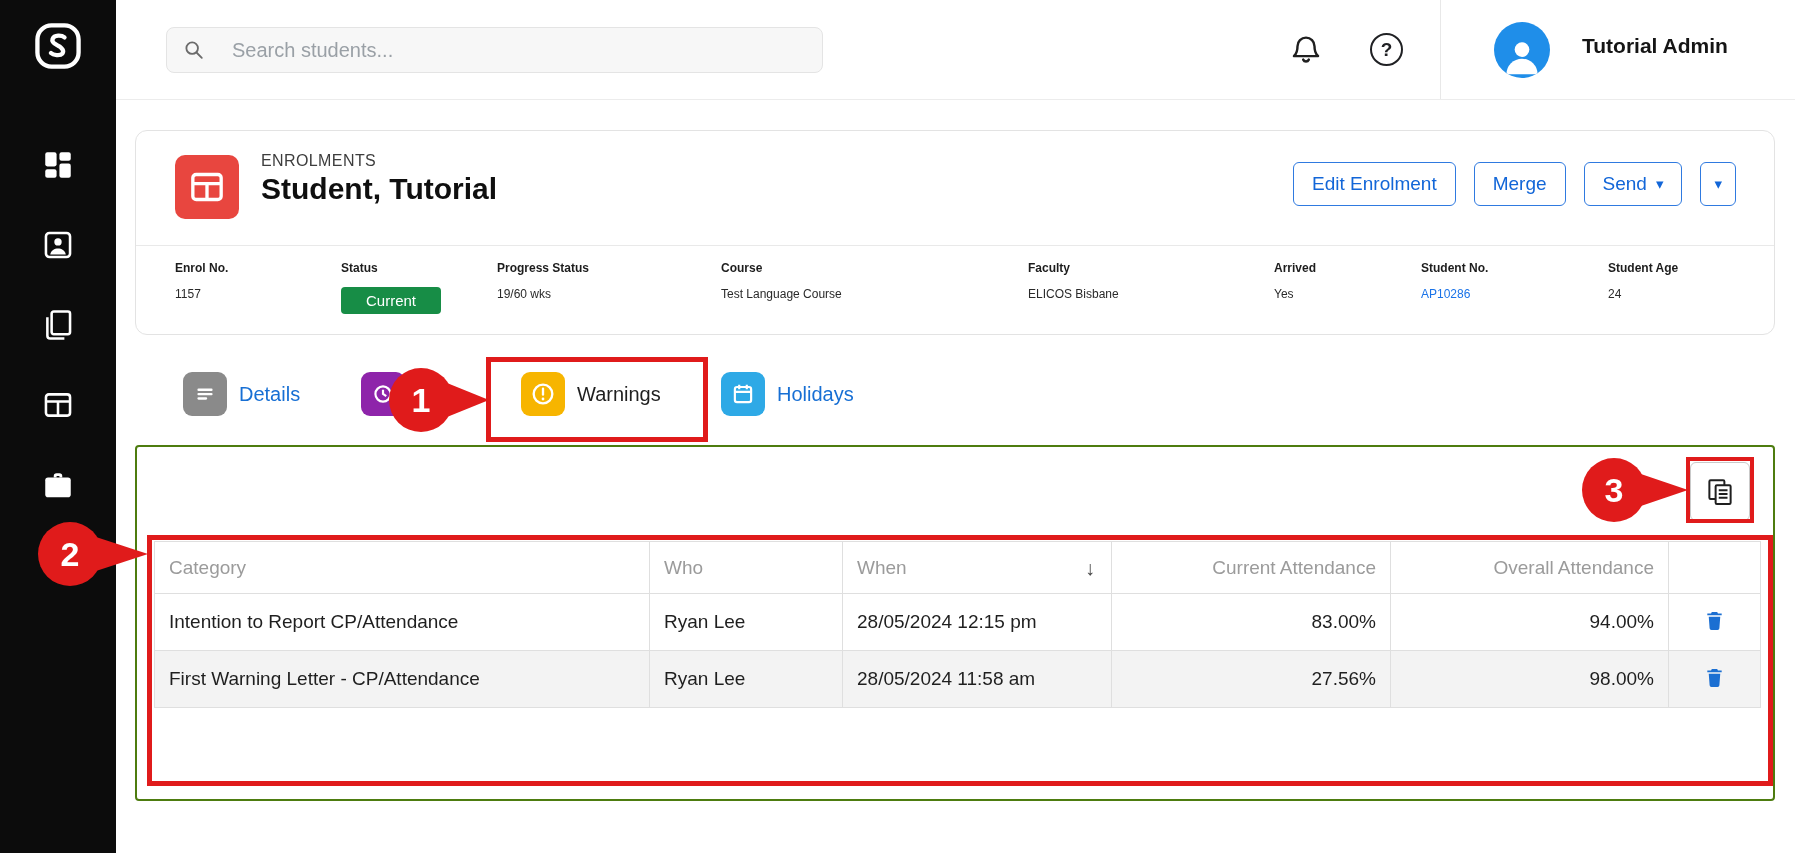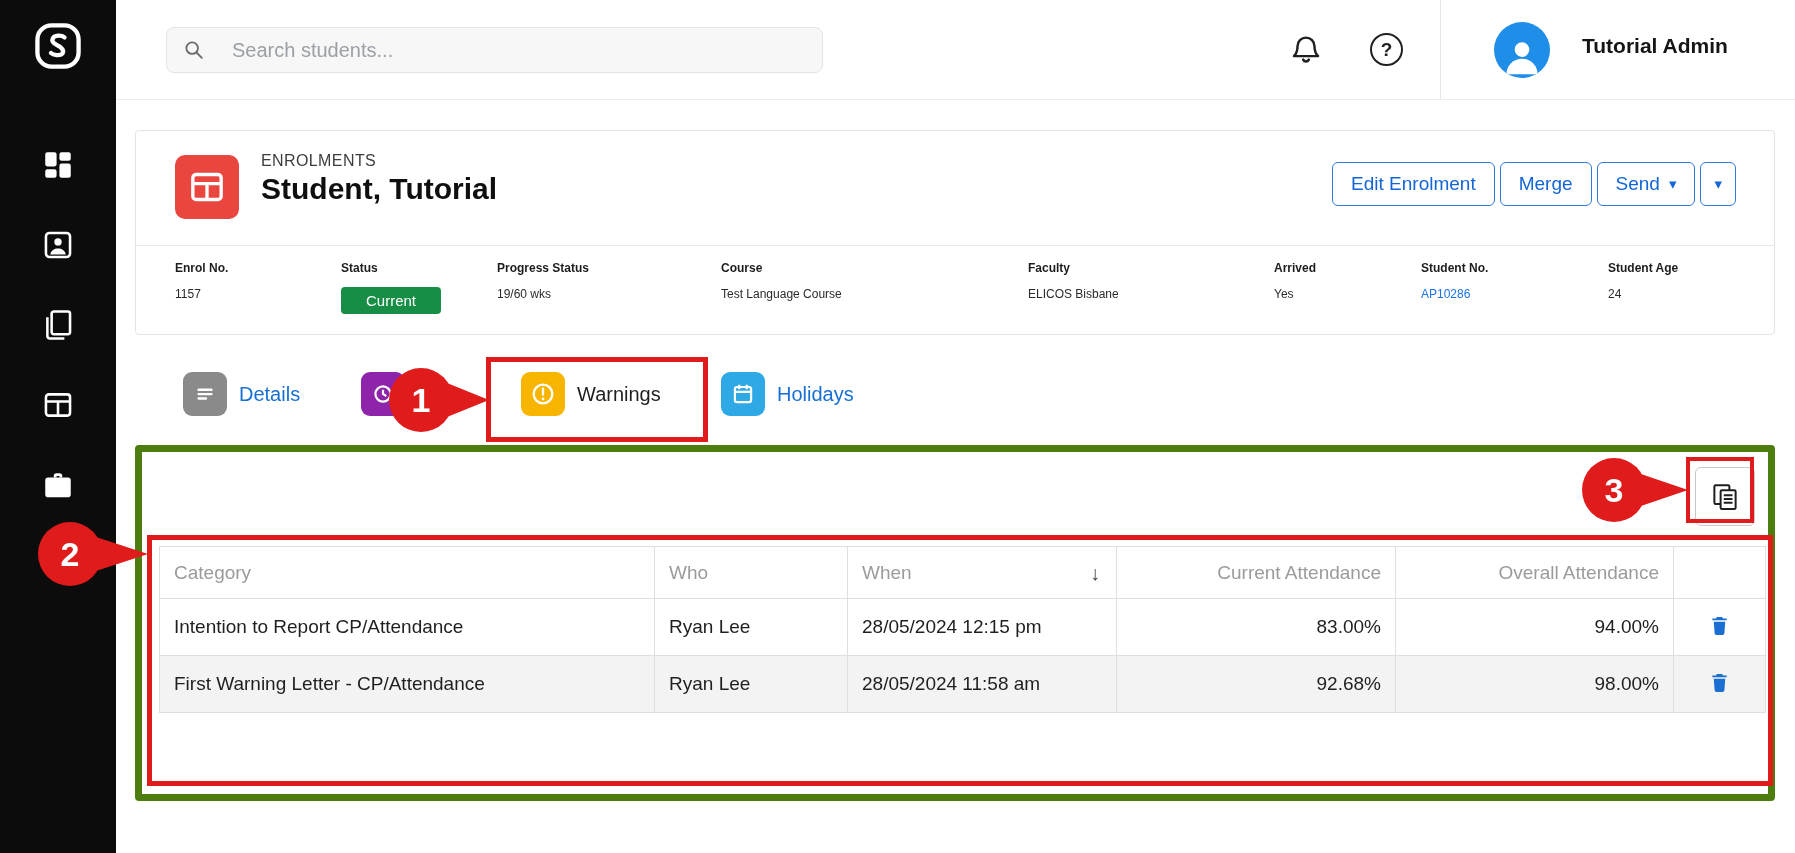--- a/index.html
+++ b/index.html
@@ -18,44 +18,44 @@
   .search-box svg { margin:0 13px 0 16px; flex:none; }
   .search-input { border:none; outline:none; background:transparent; font:20px "Liberation Sans",sans-serif; color:#3c4043; width:550px;margin-left:12px; }
   .search-input::placeholder { color:#9aa0a6; }
   .bell-btn { position:absolute; left:1172px; top:32px; width:36px; height:36px; background:none; border:none; padding:0; cursor:pointer; }
   .help-btn { position:absolute; left:1254px; top:33px; width:33px; height:33px; border:2.5px solid #202124; border-radius:50%; background:#fff; display:flex; align-items:center; justify-content:center; font-size:19px; font-weight:700; color:#202124; cursor:pointer; font-family:inherit; }
   .topbar-divider { position:absolute; left:1324px; top:0; width:1px; height:99px; background:#e8e8e8; }
   .avatar { position:absolute; left:1378px; top:22px; width:56px; height:56px; border-radius:50%; background:#1f8ee9; display:flex; align-items:flex-end; justify-content:center; overflow:hidden; cursor:pointer; }
   .user-name { position:absolute; left:1466px; top:0; height:92px; display:flex; align-items:center; font-size:21px; font-weight:700; color:#151515; }
 
   
-  .enrol-card { position:absolute; left:135px; top:130px; width:1640px; height:205px; border:1px solid #e3e3e3; border-radius:4px; background:#fff; }
+  .enrol-card { position:absolute; left:135px; top:130px; width:1640px; height:205px; border:1px solid #e3e3e3; border-radius:12px; background:#fff; }
   .enrol-icon { position:absolute; left:39px; top:24px; width:64px; height:64px; background:#e8463f; border-radius:10px; display:flex; align-items:center; justify-content:center; }
   .enrol-kicker { position:absolute; left:125px; top:21px; font-size:16px; color:#3d3d3d; letter-spacing:.4px; }
   .enrol-title { position:absolute; left:125px; top:41px; font-size:30px; font-weight:700; color:#0f0f0f; }
-  .card-actions { position:absolute; right:38px; top:31px; display:flex; gap:5px; }
+  .card-actions { position:absolute; right:38px; top:31px; display:flex; gap:18px; }
   .btn { height:44px; border:1px solid #2f7ae0; background:#fff; color:#1266d8; font-size:19px; border-radius:6px; padding:0 18px; display:flex; align-items:center; gap:9px; cursor:pointer; font-family:inherit; white-space:nowrap; }
   .btn .caret { font-size:15px; }
   .btn-caret { padding:0 13px; }
   .card-divider { position:absolute; left:0; right:0; top:114px; height:1px; background:#e9e9e9; }
   .field { position:absolute; top:130px; }
   .flabel { font-size:12px; font-weight:700; color:#1d1d1d; margin-bottom:12px; }
   .fvalue { font-size:12px; color:#2a2a2a; }
   .badge { display:inline-block; background:#178d46; color:#fff; font-size:15px; padding:5px 25px; border-radius:4px; }
   .link { color:#1a73e8; cursor:pointer; }
 
   
   .tab { position:absolute; top:372px; display:flex; align-items:center; gap:12px; cursor:pointer; }
   .tab-icon { width:44px; height:44px; border-radius:9px; display:flex; align-items:center; justify-content:center; flex:none; }
   .ti-gray{background:#8a8a8a;} .ti-purple{background:#8e24aa;} .ti-amber{background:#f7b500;} .ti-blue{background:#2ea9e6;}
   .tab-label { font-size:20px; font-weight:500; color:#176fd4; }
   .tab-label.active { color:#1f1f1f; }
 
   
-  .panel { position:absolute; left:135px; top:445px; width:1640px; height:356px; border:7px solid #4d7c0f; border-radius:4px; background:#fff; }
+  .panel { position:absolute; left:135px; top:445px; width:1640px; height:356px; border:2px solid #4d7c0f; border-radius:4px; background:#fff; }
   .copy-btn { position:absolute; left:1553px; top:15px; width:60px; height:59px; border:1px solid #c9c9c9; border-radius:6px; background:#fff; display:flex; align-items:center; justify-content:center; cursor:pointer; }
   .wtable { position:absolute; left:17px; top:94px; width:1606px; border-collapse:collapse; table-layout:fixed; }
   .wtable th, .wtable td { border:1px solid #dfdfdf; padding:0 14px; overflow:hidden; white-space:nowrap; }
   .wtable th { height:52px; font-weight:400; color:#9b9b9b; font-size:19px; text-align:left; position:relative; cursor:pointer; }
   .wtable td { height:57px; font-size:19px; color:#1f1f1f; background:#fff; }
   .wtable tbody tr:nth-child(2) td { background:#f3f3f3; }
   th.num, td.num { text-align:right; }
   .sort { position:absolute; right:16px; top:50%; transform:translateY(-50%); color:#4a4a4a; font-size:20px; }
   .cell-action { text-align:center; padding:0; }
   .trash { background:none; border:none; padding:4px; cursor:pointer; }
@@ -286,21 +286,21 @@
             <svg viewBox="0 0 24 24" width="23" height="23" fill="#1b6fd2">
               <path d="M9.2 3h5.6l.8 1.6h3.9v2H4.5v-2h3.9L9.2 3z"></path>
               <path d="M6 8.2h12l-.9 12a1.9 1.9 0 0 1-1.9 1.8H8.8a1.9 1.9 0 0 1-1.9-1.8L6 8.2z"></path>
             </svg>
           </button></td>
         </tr>
         <tr>
           <td>First Warning Letter - CP/Attendance</td>
           <td>Ryan Lee</td>
           <td>28/05/2024 11:58 am</td>
-          <td class="num">92.68%</td>
+          <td class="num">27.56%</td>
           <td class="num">98.00%</td>
           <td class="cell-action"><button class="trash">
             <svg viewBox="0 0 24 24" width="23" height="23" fill="#1b6fd2">
               <path d="M9.2 3h5.6l.8 1.6h3.9v2H4.5v-2h3.9L9.2 3z"></path>
               <path d="M6 8.2h12l-.9 12a1.9 1.9 0 0 1-1.9 1.8H8.8a1.9 1.9 0 0 1-1.9-1.8L6 8.2z"></path>
             </svg>
           </button></td>
         </tr>
       </tbody>
     </table>

